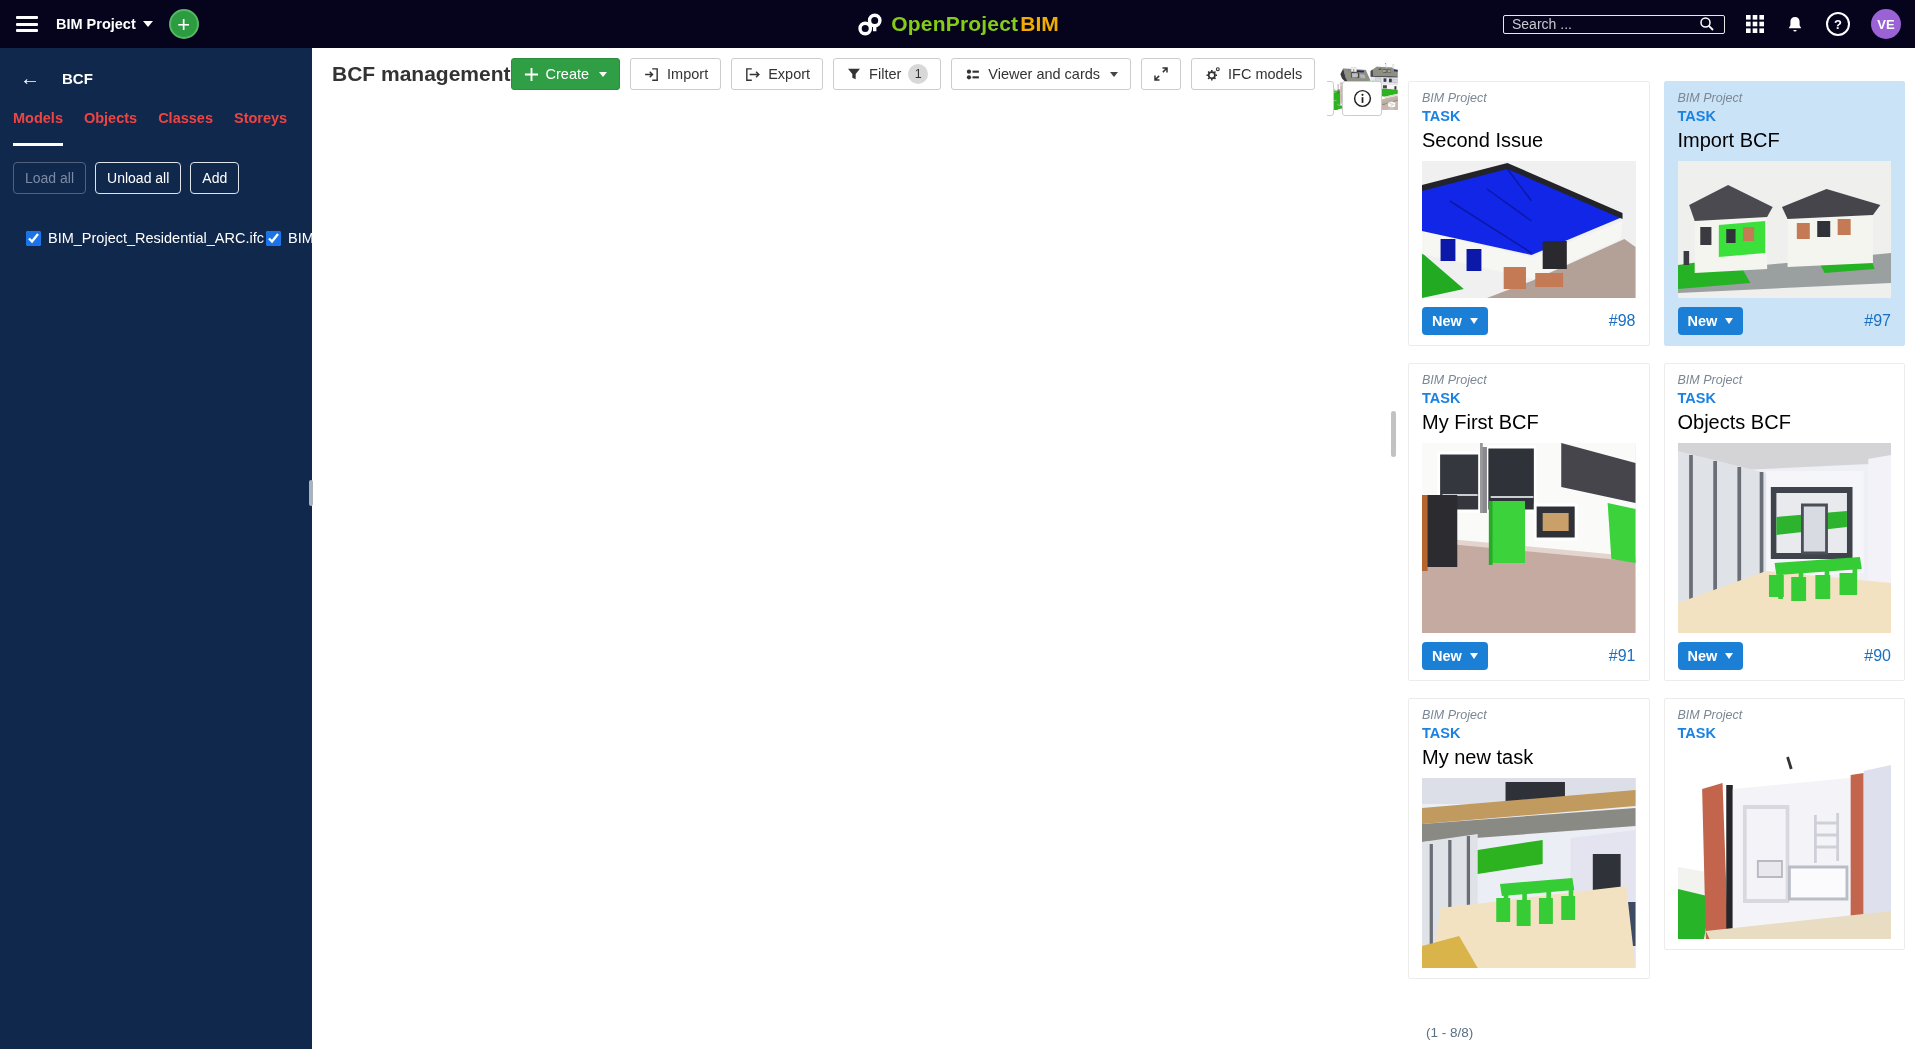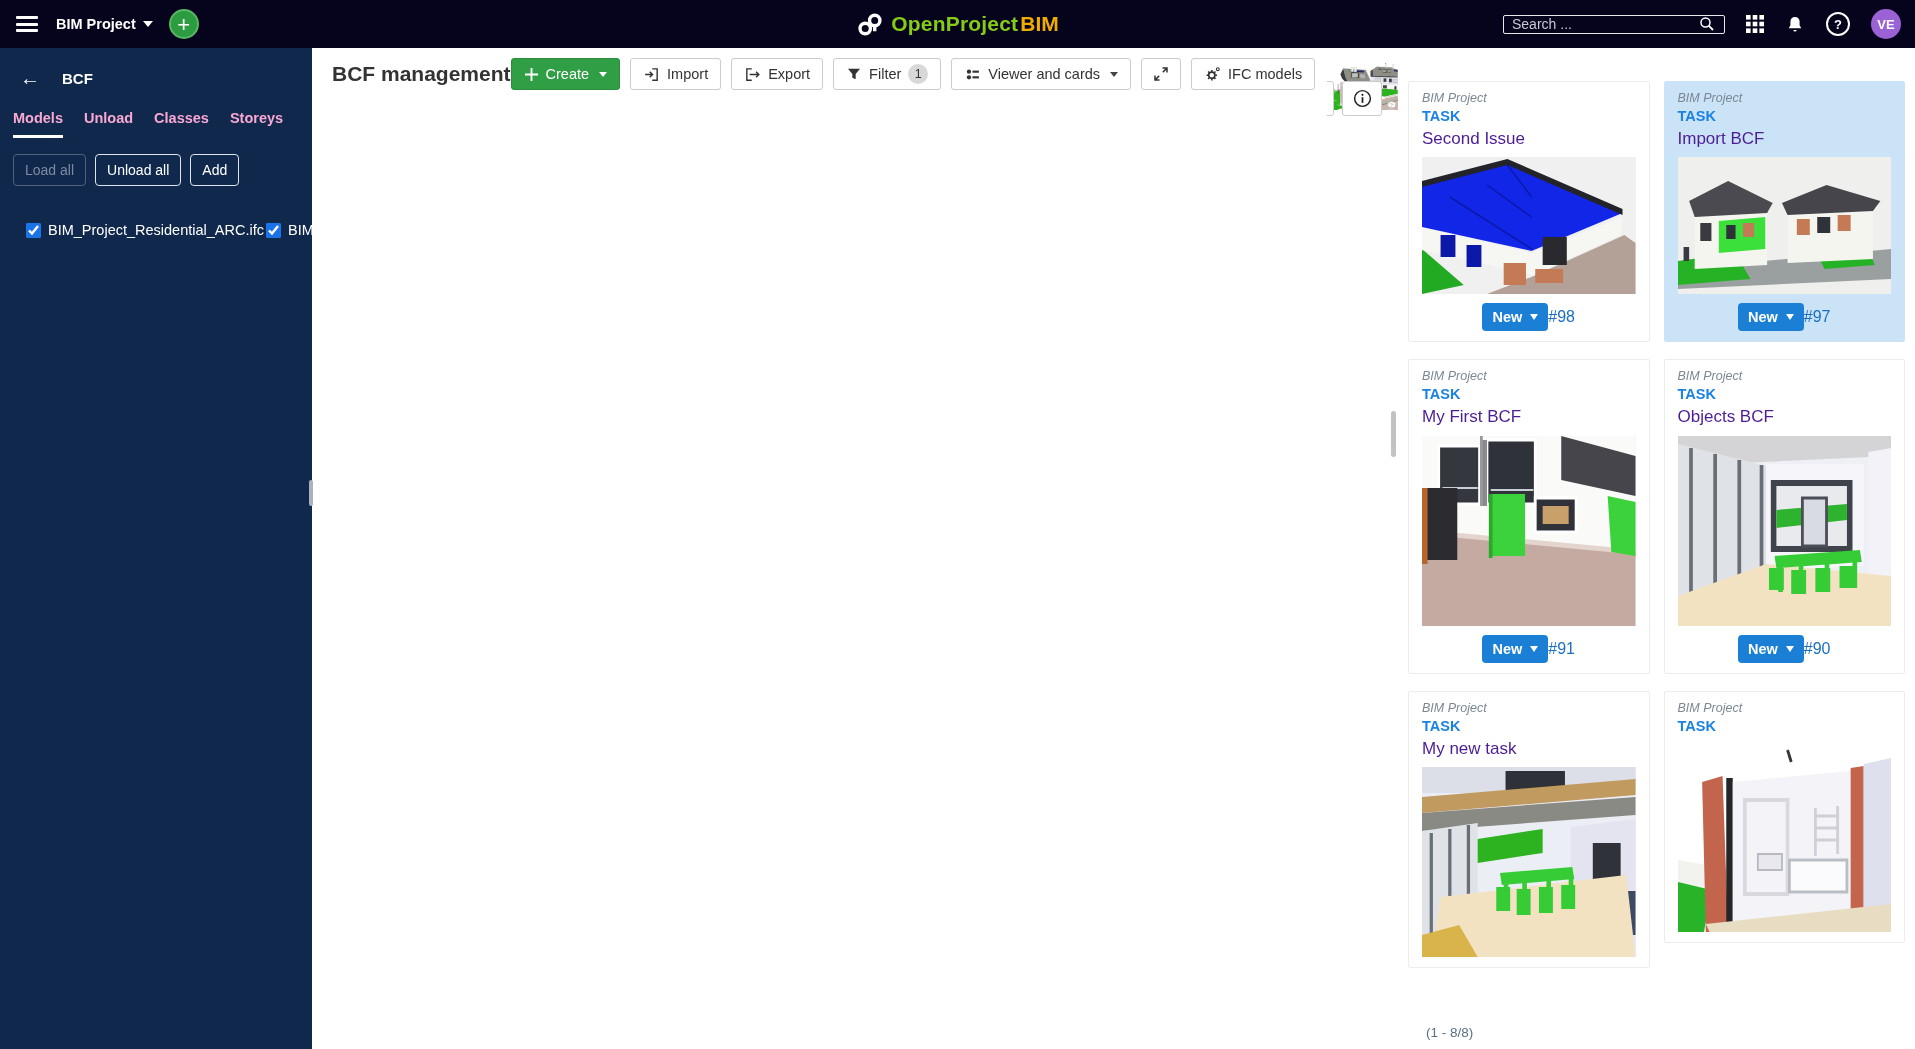--- a/index.html
+++ b/index.html
@@ -25,21 +25,21 @@
 
   
   .app { display:flex; height:1001px; }
 
   
   .sidebar { position:relative; width:312px; background:#10284c; color:#fff; flex:none; padding:20px 0 0 0; }
   .sb-head { display:flex; align-items:center; gap:22px; padding:0 20px; }
   .back-arrow { font-size:20px; color:#fff; background:none; border:none; cursor:pointer; line-height:1; }
   .sb-title { font-size:15px; font-weight:bold; }
   .sb-tabs { display:flex; gap:21px; padding:0 13px; margin-top:22px; }
-  .sb-tab { font-size:14.5px; font-weight:bold; color:#f9a8d4; cursor:pointer; padding-bottom:9px; border-bottom:3px solid transparent; }
+  .sb-tab { font-size:14.5px; font-weight:bold; color:#ef4444; cursor:pointer; padding-bottom:17px; border-bottom:3px solid transparent; }
   .sb-tab.active { border-bottom-color:#fff; }
   .sb-actions { display:flex; gap:9px; padding:0 13px; margin-top:16px; }
   .sb-btn { background:transparent; border:1px solid #dfe3ea; color:#fff; font-size:14px; padding:7px 11px; border-radius:4px; cursor:pointer; font-family:inherit; }
   .sb-btn:disabled, .sb-btn.disabled { color:#7d8aa3; border-color:#53617c; cursor:default; }
   .sb-models { margin-top:36px; padding:0 13px 0 26px; display:flex; flex-direction:row; gap:2px; }
   .sb-model { display:flex; align-items:center; gap:7px; font-size:14.5px; color:#fff; }
   .sb-model input { width:15px; height:15px; accent-color:#1a73e8; cursor:pointer; }
   .resize-handle { position:absolute; right:-1px; top:432px; width:4px; height:26px; background:#aab2bd; border-radius:2px; cursor:col-resize; }
 
   
@@ -68,25 +68,25 @@
   .cursor-overlay { position:absolute; left:545px; top:876px; z-index:6; }
 
   
   .cards-panel { width:517px; flex:none; display:flex; flex-direction:column; padding:33px 10px 0 10px; position:relative; }
   .cards-scroll { flex:1; overflow:hidden; }
   .cards-grid { display:grid; grid-template-columns:1fr 1fr; gap:17px 14px; align-items:start; }
   .card { background:#fff; border:1px solid #ececec; border-radius:2px; padding:9px 13px 10px 13px; cursor:pointer; }
   .card.selected { background:#cbe3f7; border-color:#cbe3f7; }
   .card-project { font-size:12.5px; font-style:italic; color:#7b8794; }
   .card-type { font-size:14.5px; font-weight:bold; color:#1a82e2; margin-top:3px; }
-  .card-title { font-size:17px; color:#4c1d95; margin-top:4px; line-height:1.25; }
+  .card-title { font-size:20px; color:#000000; margin-top:4px; line-height:1.25; }
   .card-thumb { margin-top:8px; width:100%; display:block; background:#f1f1f1; }
   .card-thumb svg { display:block; width:100%; height:100%; }
   .th1 { height:137px; } .th2 { height:190px; }
-  .card-footer { display:flex; align-items:center; justify-content:center; margin-top:9px; }
+  .card-footer { display:flex; align-items:center; justify-content:space-between; margin-top:9px; }
   .status-btn { display:flex; align-items:center; gap:8px; background:#1b80d5; color:#fff; border:none; border-radius:4px; font-size:14.5px; font-weight:bold; padding:6px 10px; cursor:pointer; font-family:inherit; }
   .status-btn .caret { border-top-color:#fff; border-left-width:4.5px; border-right-width:4.5px; }
   .card-id { font-size:16px; color:#1a6fc0; }
   .pagination { height:34px; display:flex; align-items:center; padding-left:18px; font-size:13.5px; color:#5a7184; flex:none; }
 
   svg text { font-family:"Liberation Sans",sans-serif; }
 </style>
 </head>
 <body>
 
@@ -151,21 +151,21 @@
 
 <div class="app">
 
   <aside class="sidebar">
     <div class="sb-head">
       <button class="back-arrow">←</button>
       <span class="sb-title">BCF</span>
     </div>
     <nav class="sb-tabs">
       <span class="sb-tab active">Models</span>
-      <span class="sb-tab">Unload</span>
+      <span class="sb-tab">Objects</span>
       <span class="sb-tab">Classes</span>
       <span class="sb-tab">Storeys</span>
     </nav>
     <div class="sb-actions">
       <button class="sb-btn disabled" disabled="">Load all</button>
       <button class="sb-btn">Unload all</button>
       <button class="sb-btn">Add</button>
     </div>
     <div class="sb-models">
       <label class="sb-model">

